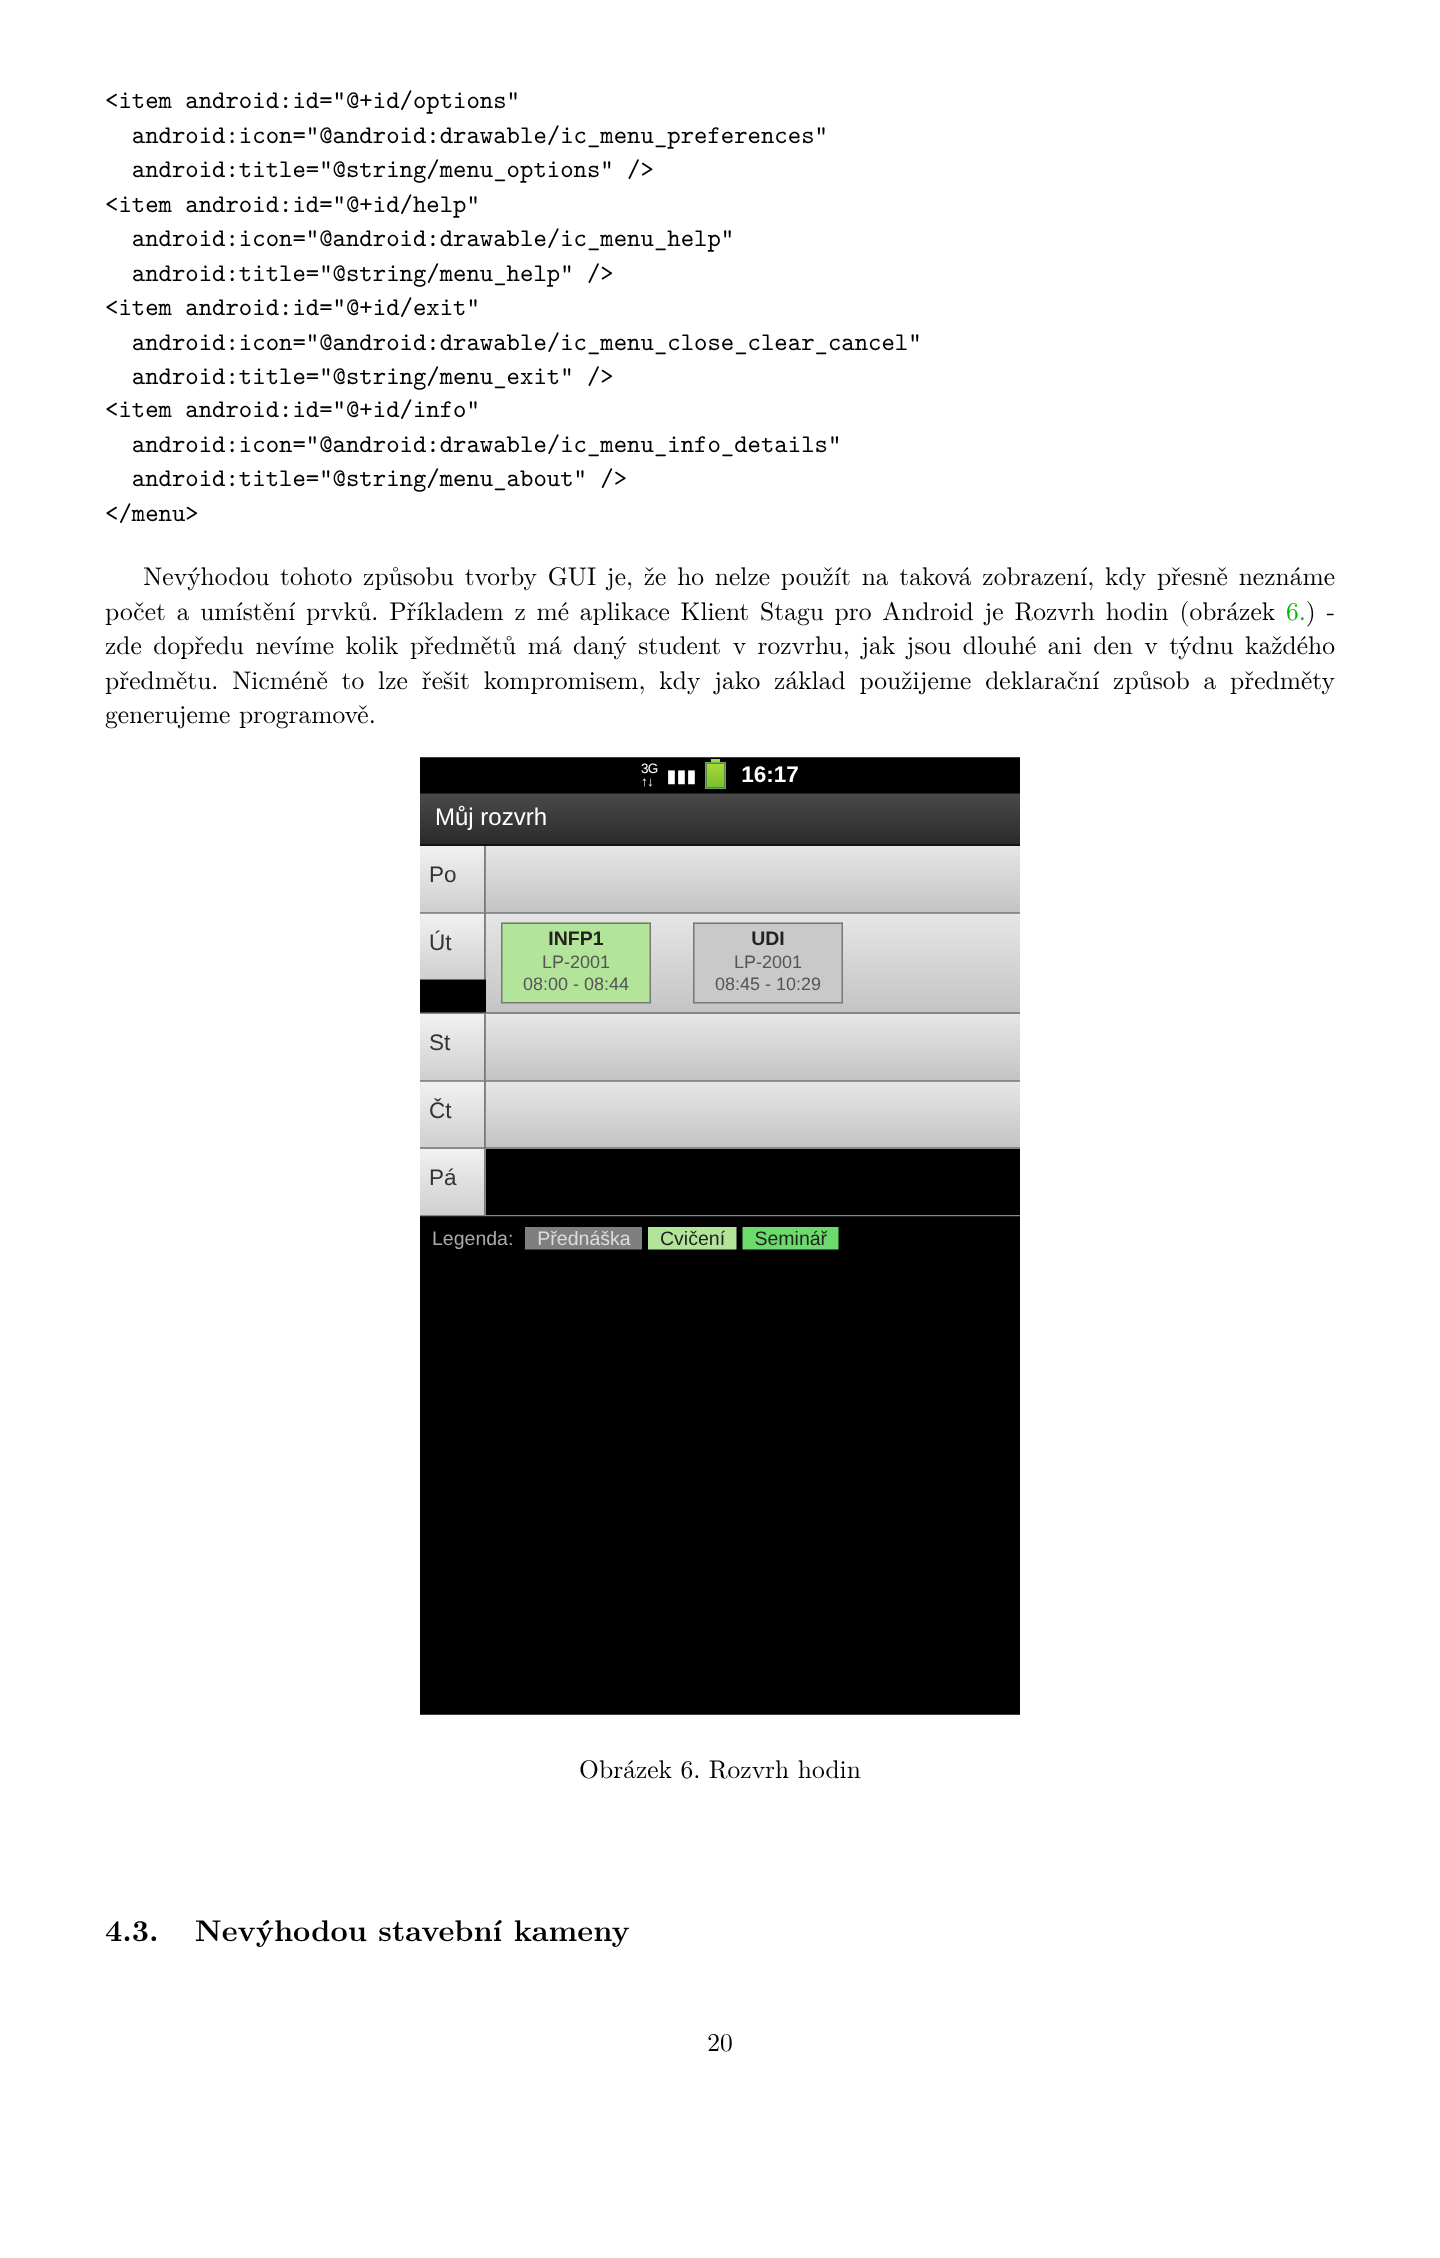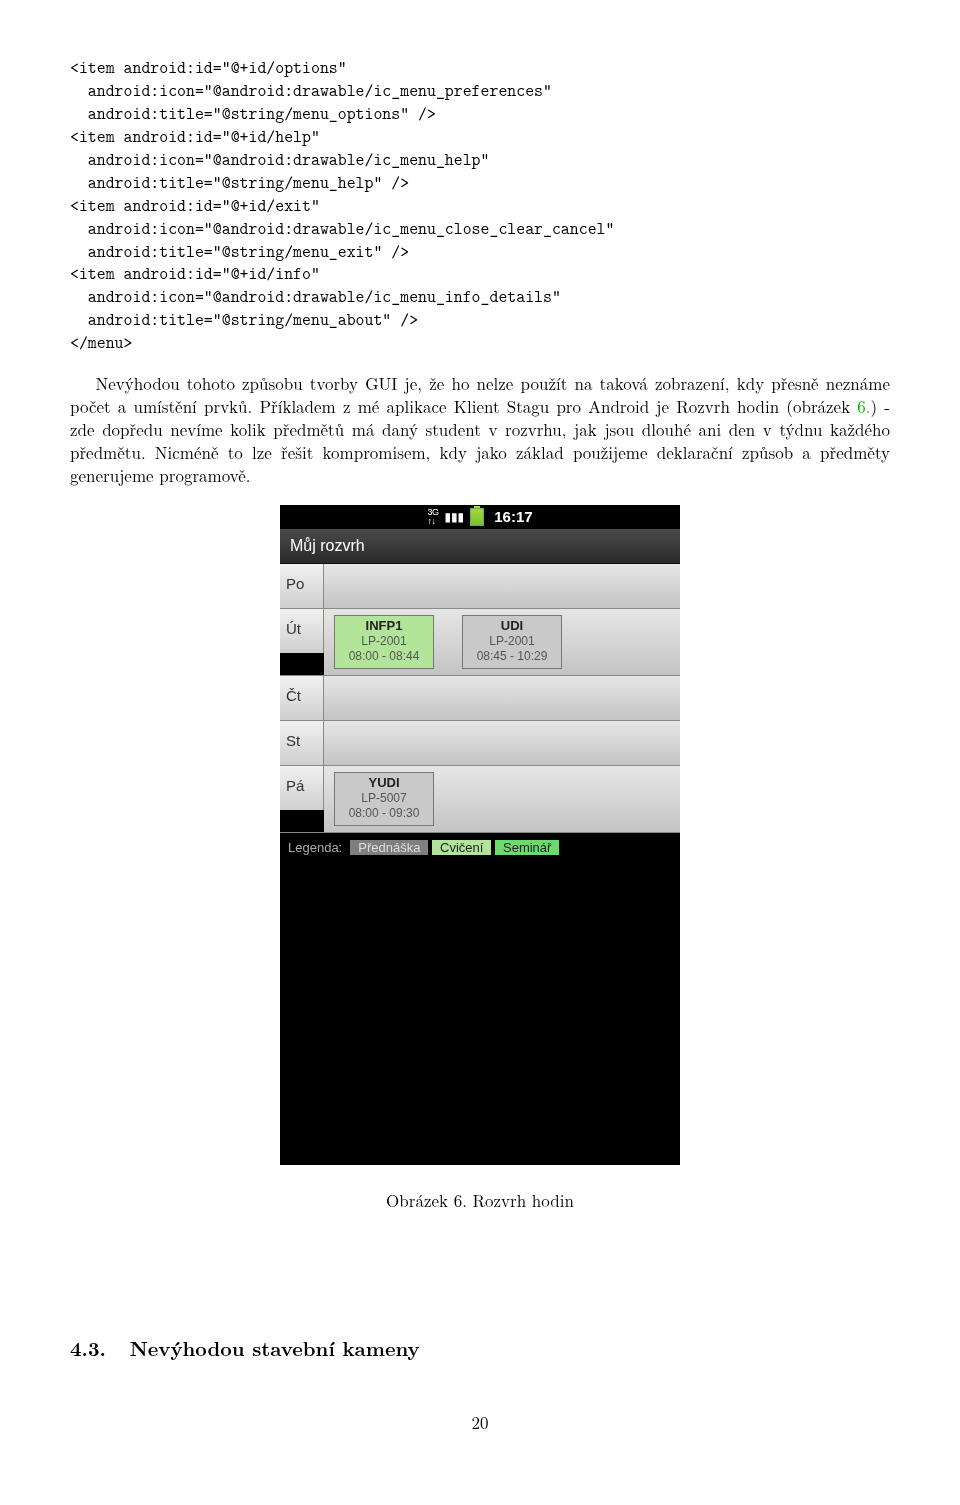--- a/index.html
+++ b/index.html
@@ -120,21 +120,21 @@
   .legend .lg { padding:0 8px; font-size:13px; color:#222; }
   .lg.pr { background:#7f7f7f; color:#ddd; }
   .lg.cv { background:#b2e59a; }
   .lg.se { background:#6bdc6b; }
   .blackpad { height:290px; background:#000; }
   .caption {
     text-align:center;
     font-size:17px;
     margin-top:24px;
   }
-  .sectionnum { font-weight:bold; font-size:20px; margin-top:72px; }
+  .sectionnum { font-weight:bold; font-size:20px; margin-top:33px; }
   .sectiontitle { font-weight:bold; font-size:20px; }
   .section { display:flex; gap:24px; align-items:baseline; margin-top:50px; margin-bottom:40px; }
   .pagenum { text-align:center; font-size:17px; margin-top:50px; }
 </style>
 </head>
 <body>
 
 <div class="code" id="code-block">&lt;item android:id="@+id/options"
   android:icon="@android:drawable/ic_menu_preferences"
   android:title="@string/menu_options" /&gt;
@@ -178,38 +178,31 @@
           </div>
           <div class="card pr">
             <div class="name">UDI</div>
             <div class="room">LP-2001</div>
             <div class="time">08:45 - 10:29</div>
           </div>
         </div>
     </div>
 
     <div class="daycell">
+      <div class="daylabel">St</div>
+      <div class="slots empty"></div>
+    </div>
+
+    <div class="daycell">
       <div class="daylabel">Čt</div>
       <div class="slots empty"></div>
     </div>
 
     <div class="daycell">
-      <div class="daylabel">St</div>
-      <div class="slots empty"></div>
-    </div>
-
-    <div class="daycell">
       <div class="daylabel">Pá</div>
-      <div class="slots" id="pa-slots">
-          <div class="card pr">
-            <div class="name">YUDI</div>
-            <div class="room">LP-5007</div>
-            <div class="time">08:00 - 09:30</div>
-          </div>
-        </div>
     </div>
 
     <div class="legend">
       <span>Legenda:</span>
       <span id="legend-items"><span class="lg pr">Přednáška</span> <span class="lg cv">Cvičení</span> <span class="lg se">Seminář</span> </span>
     </div>
     <div class="blackpad"></div>
   </div>
   <div class="caption">Obrázek 6. Rozvrh hodin</div>
 </div>

